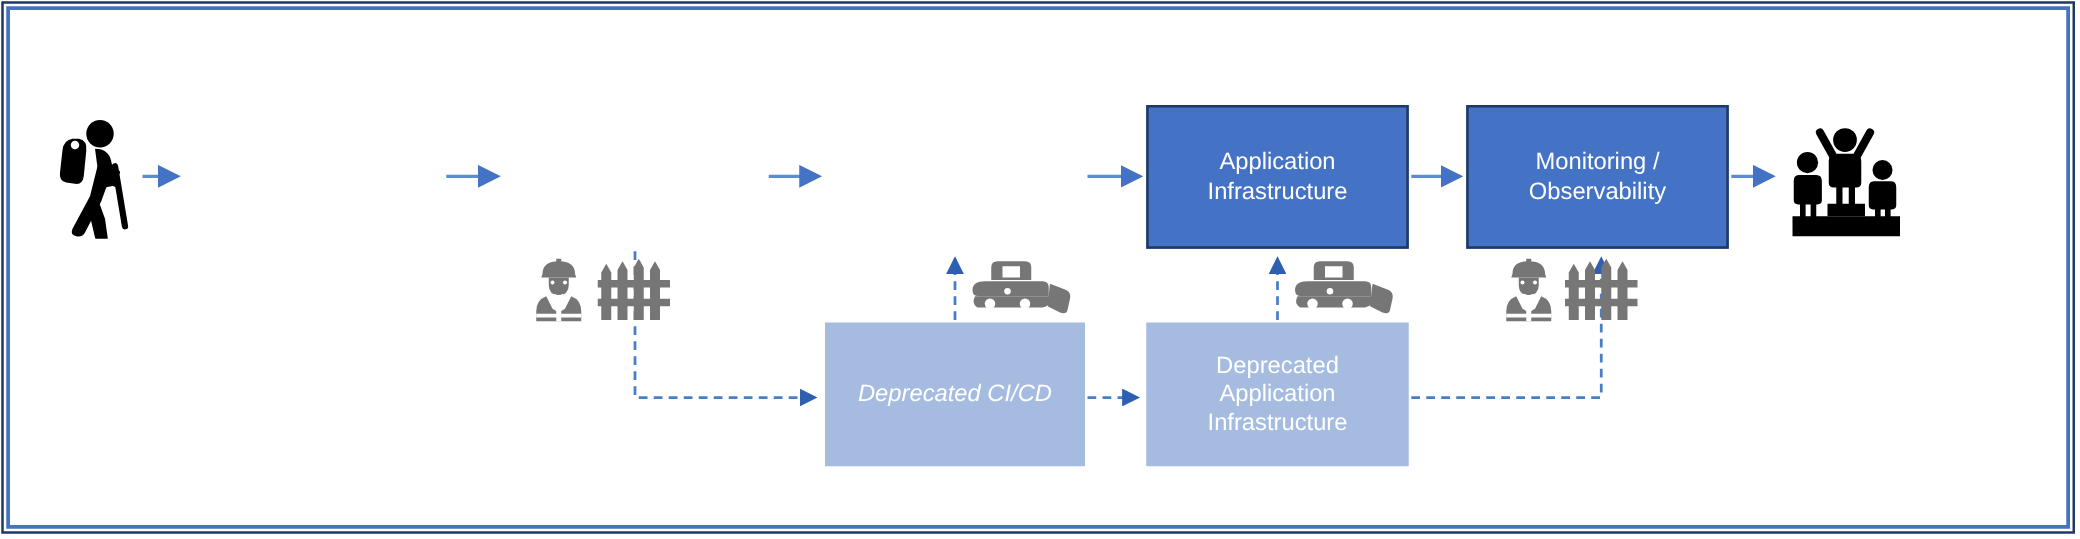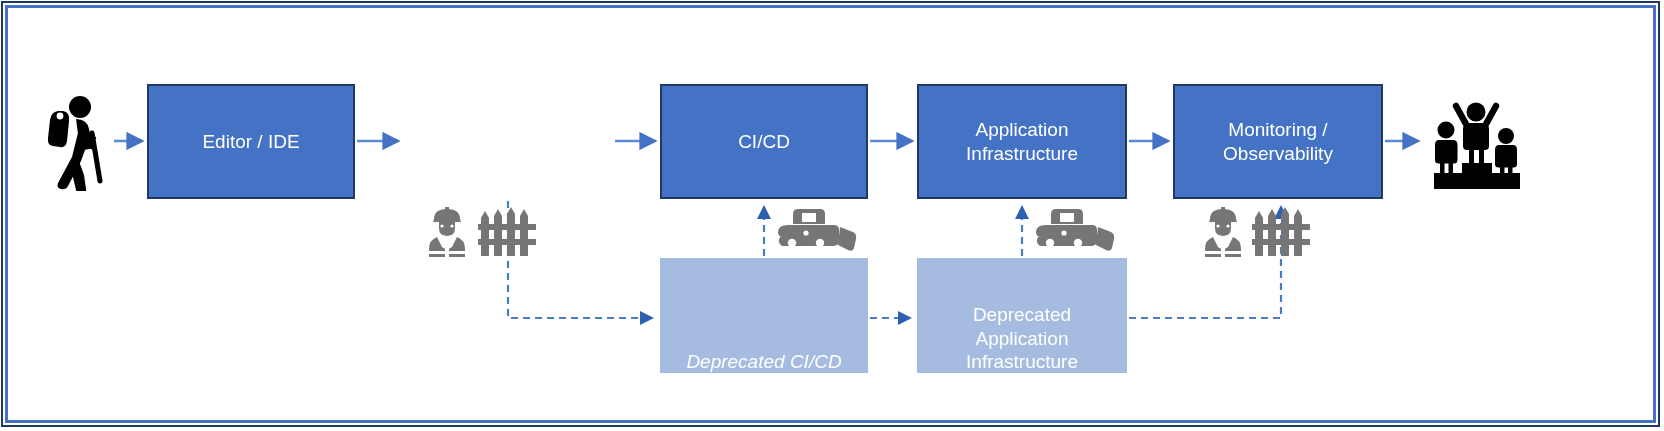--- a/index.html
+++ b/index.html
@@ -48,21 +48,20 @@
   }
   .node.primary {
     background: #4472c4;
     border: 2px solid #1f3864;
     font-size: 19px;
   }
   .node.deprecated {
     background: #a5bce0;
     border: none;
     font-size: 19px;
-    align-items: flex-end;
   }
 
   
   #links {
     position: absolute;
     left: 0; top: 0;
     width: 1664px; height: 431px;
     pointer-events: none;
   }
 
@@ -108,28 +107,22 @@
       <path d="M 764,256 L 764,207" marker-end="url(#ah-dash)"></path>
 
       <path d="M 870,318 L 910,318" marker-end="url(#ah-dash)"></path>
 
       <path d="M 1022,256 L 1022,207" marker-end="url(#ah-dash)"></path>
 
       <path d="M 1129,318 L 1281,318 L 1281,207" marker-end="url(#ah-dash)"></path>
     </g>
   </svg>
 
-  <div class="node primary" style="left:147px; top:84px; width:208px; height:115px;">
-    <span>Editor / IDE</span>
-  </div>
-
-
-  <div class="node primary" style="left:660px; top:84px; width:208px; height:115px;">
-    <span>CI/CD</span>
-  </div>
+
+
 
   <div class="node primary" style="left:917px; top:84px; width:210px; height:115px;">
     <span>Application
 Infrastructure</span>
   </div>
 
   <div class="node primary" style="left:1173px; top:84px; width:210px; height:115px;">
     <span>Monitoring /
 Observability</span>
   </div>

